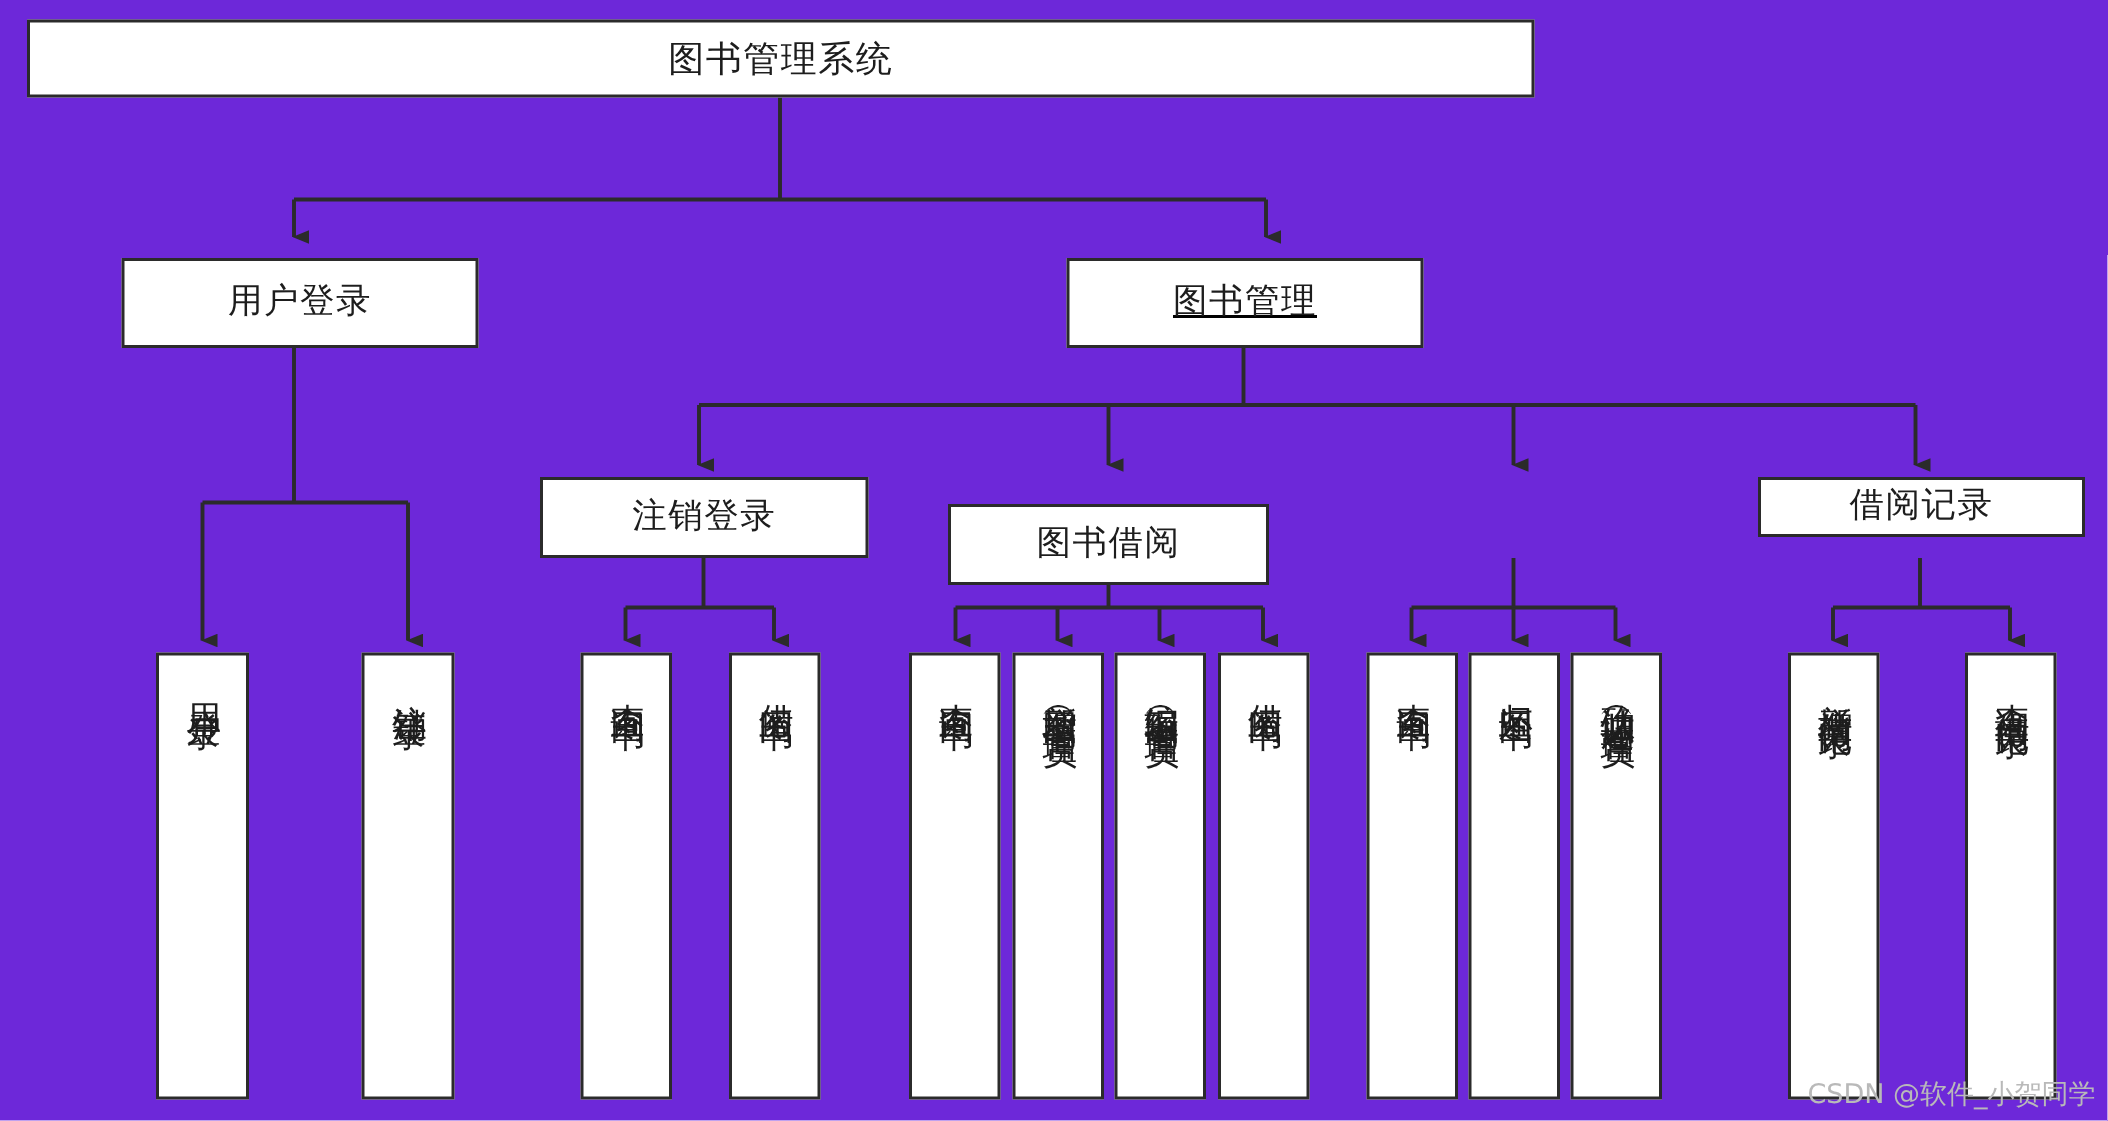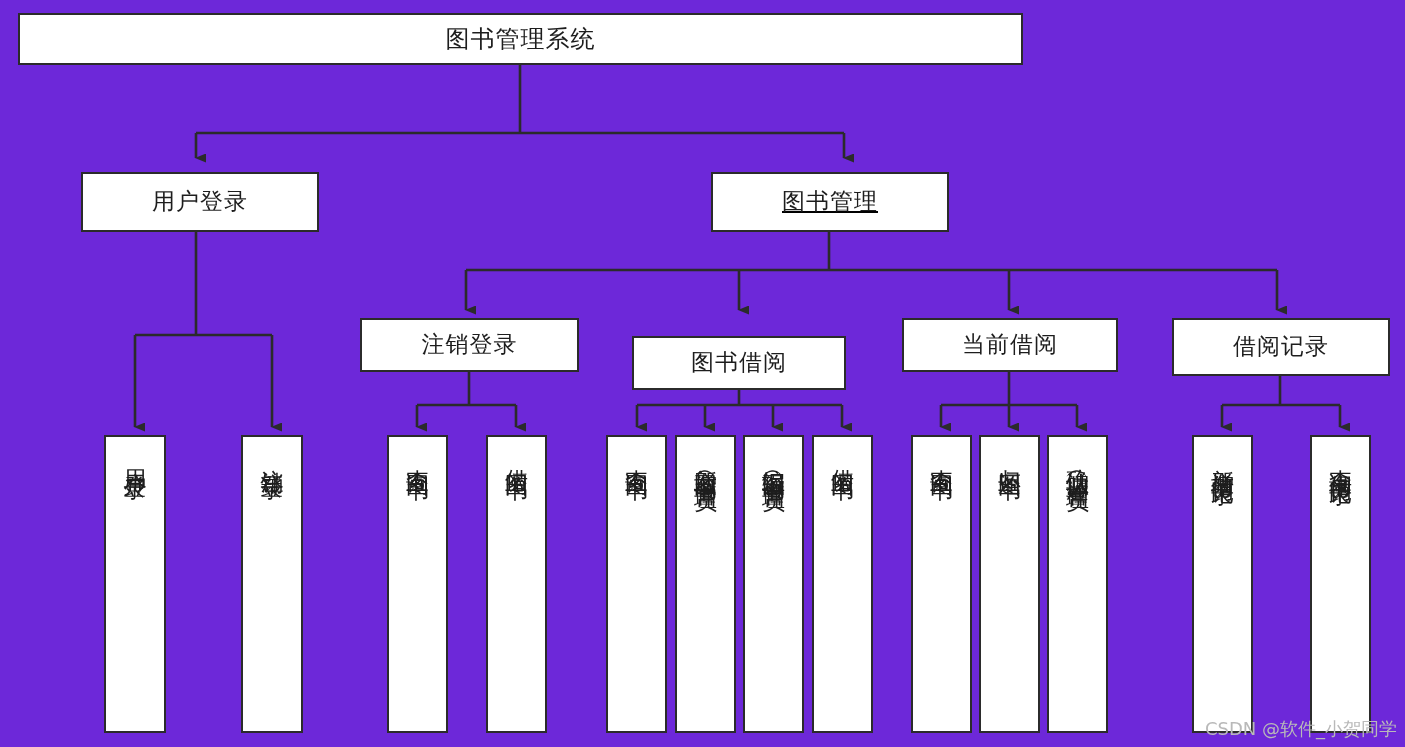--- a/index.html
+++ b/index.html
@@ -136,24 +136,21 @@
   <div class="node horiz" style="left:711px; top:172px; width:238px; height:60px;text-decoration:underline;">
     <span class="node-label">图书管理</span>
   </div>
 
   <div class="node horiz" style="left:360px; top:318px; width:219px; height:54px;">
     <span class="node-label">注销登录</span>
   </div>
   <div class="node horiz" style="left:632px; top:318px; width:214px; height:54px;margin-top:18px;">
     <span class="node-label">图书借阅</span>
   </div>
-  <div class="node horiz" style="left:902px; top:318px; width:216px; height:54px;">
-    <span class="node-label">当前借阅</span>
-  </div>
-  <div class="node horiz" style="left:1172px; top:318px; width:218px; height:58px;">
+  <div class="node horiz" style="left:1172px; top:318px; width:218px; height:40px;">
     <span class="node-label">借阅记录</span>
   </div>
 
   <div class="node vert" style="left:104px; top:435px; width:62px; height:298px;">
     <span class="node-label">用户登录</span>
   </div>
   <div class="node vert" style="left:241px; top:435px; width:62px; height:298px;">
     <span class="node-label">注销登录</span>
   </div>
 

